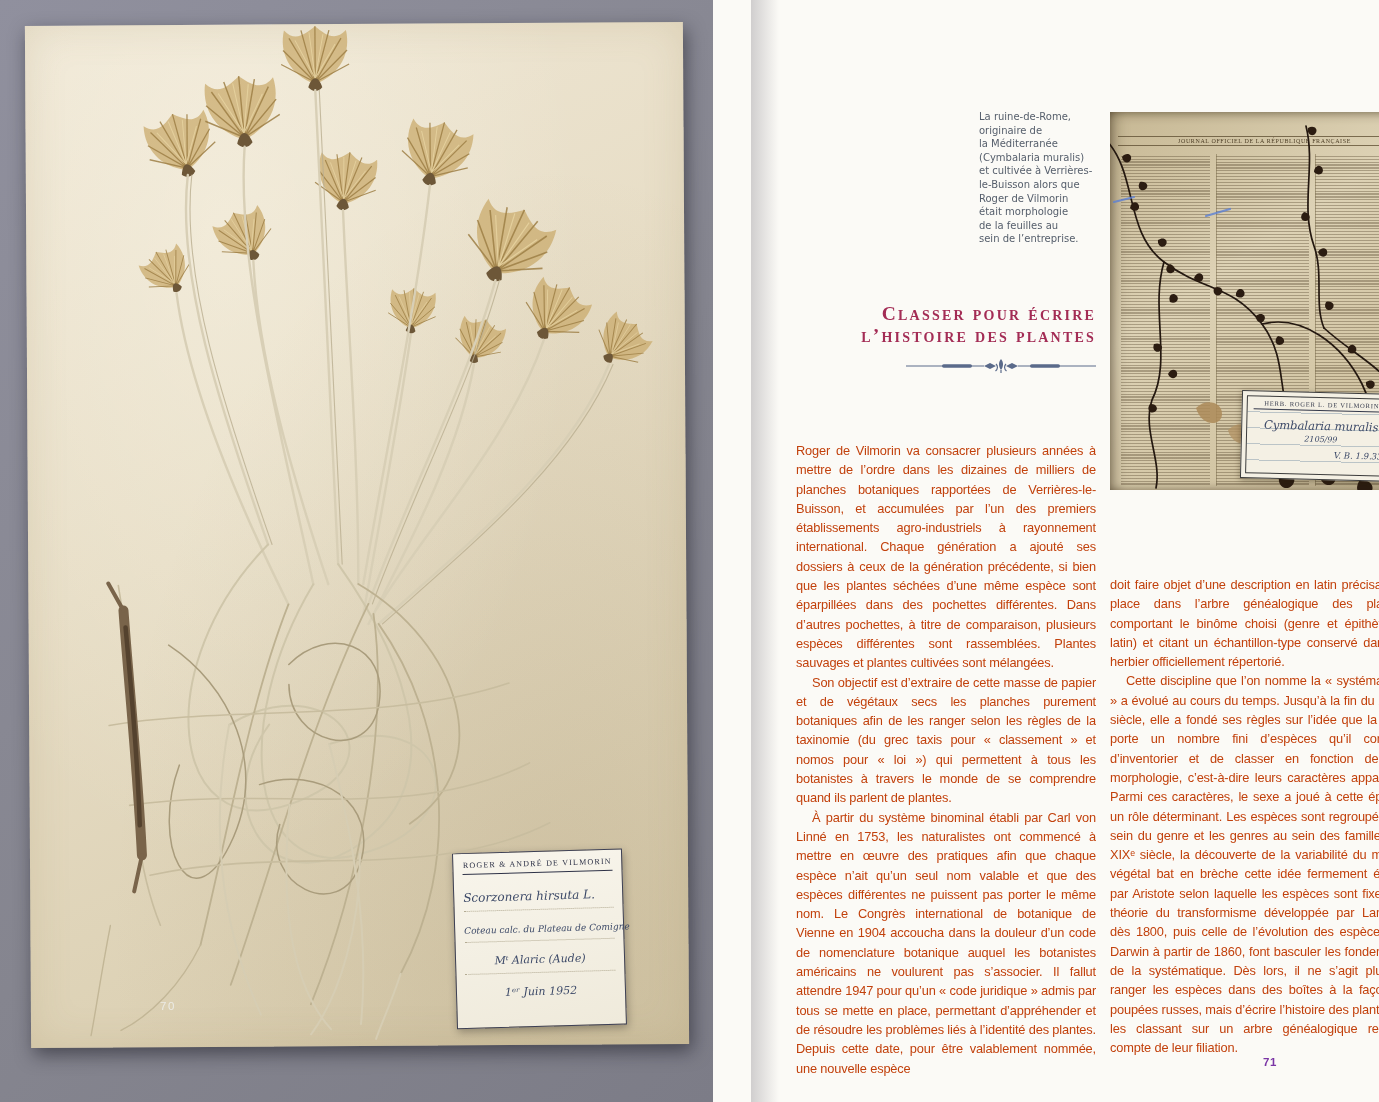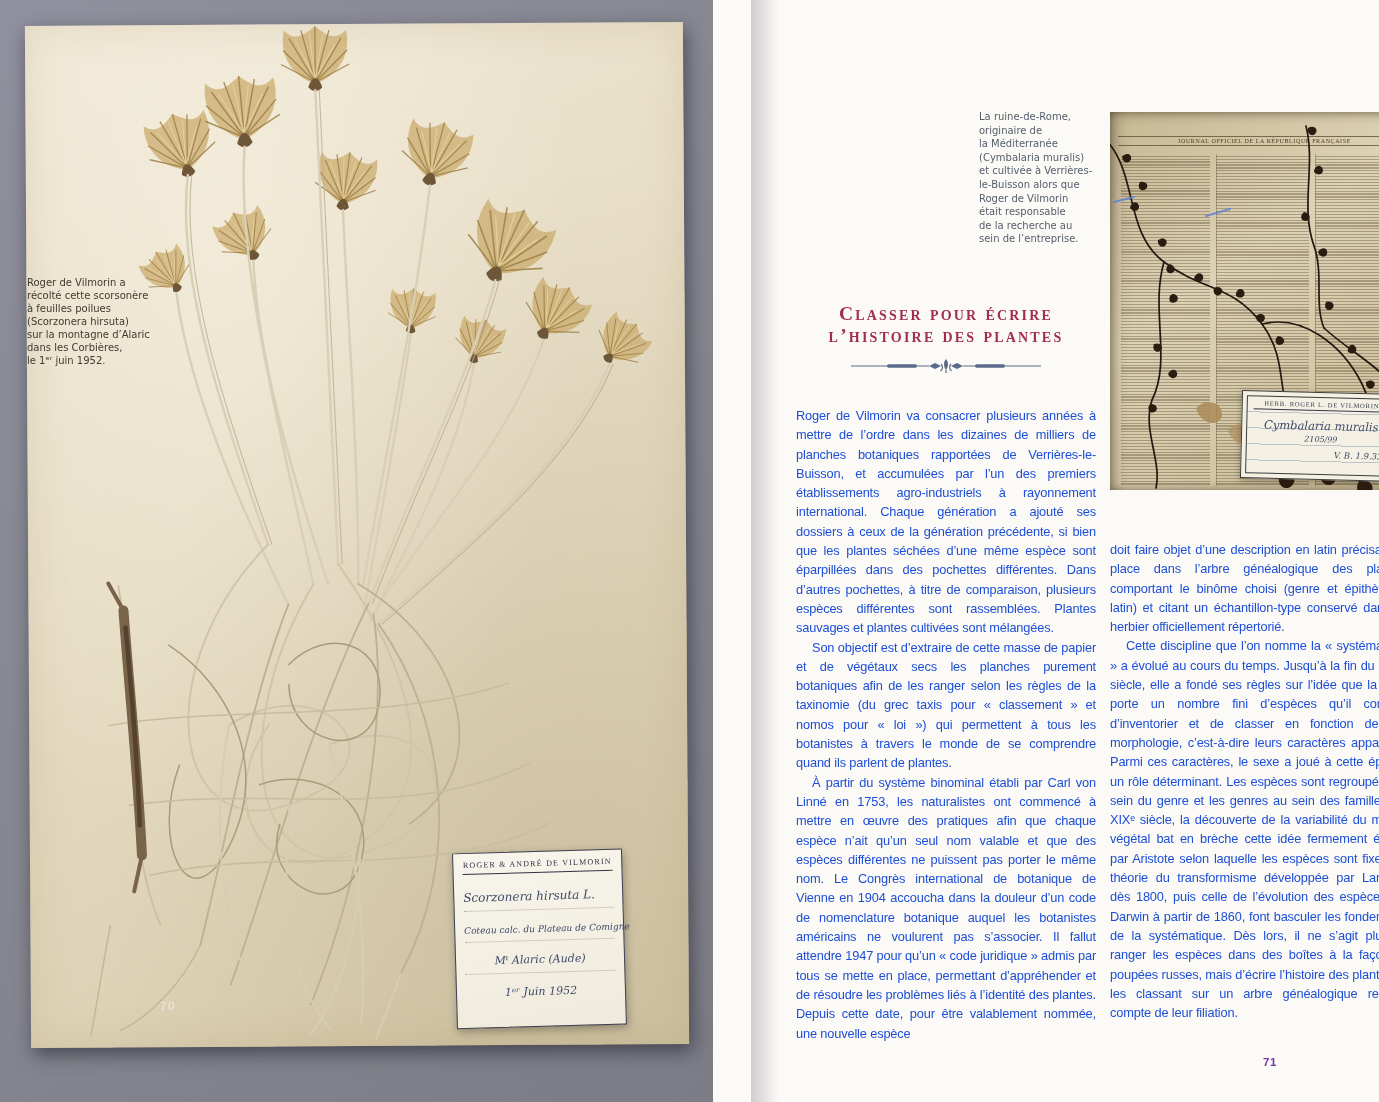--- a/index.html
+++ b/index.html
@@ -95,31 +95,32 @@
   }
   .label-right .lab-head{
     font-family:"Liberation Serif",serif;font-size:6.5px;letter-spacing:.8px;
     text-transform:uppercase;color:#33384a;text-align:center;
     border-bottom:1px solid #33384a;padding-bottom:2px;white-space:nowrap;overflow:hidden;
   }
   .label-right .species{font-size:11.5px;margin-top:8px;text-align:center;}
   .label-right .num{font-size:8px;text-align:center;margin-top:2px;}
   .label-right .date{font-size:8.5px;text-align:right;margin-top:6px;padding-right:6px;}
   
-  .title-block{position:absolute;left:45px;top:303px;width:300px;text-align:center;}
+  .title-block{position:absolute;left:45px;top:303px;width:300px;text-align:right;}
   .title-line{
     font-family:"Liberation Serif",serif;font-variant:small-caps;font-weight:700;
     font-size:19.5px;line-height:22px;letter-spacing:2.2px;color:#a32c55;
   }
   .ornament{margin-top:11px;}
   
   .col{
-    position:absolute;width:300px;text-align:justify;color:#1d4ed8;
+    position:absolute;width:300px;text-align:justify;color:#c2410c;
     font-size:12.8px;line-height:19.3px;letter-spacing:-.15px;overflow:hidden;
     font-family:"Liberation Sans",sans-serif;
+    margin-top:35px;
   }
   .col1{left:45px;top:406px;height:658px;}
   .col2{left:359px;top:540px;height:528px;}
   .col p{margin:0;}
   .col p.indent{text-indent:16px;}
   .pagenum-right{
     position:absolute;left:512px;top:1056px;
     color:#7a35a5;font-size:11.5px;font-weight:700;letter-spacing:.5px;
   }
 </style>
@@ -178,46 +179,37 @@
       </g>
 
       <g fill="none" stroke-linecap="round">
         <path stroke="#79644a" stroke-width="10" d="M95,585 C100,660 108,740 112,830"></path>
         <path stroke="#54422e" stroke-width="4.5" d="M97,602 C102,662 108,722 110,800"></path>
         <path stroke="#79644a" stroke-width="4" d="M95,585 L80,558 M112,830 L104,866"></path>
       </g>
     </svg>
   </div>
 
-  <div class="caption-left">
-    <div>Roger de Vilmorin a</div>
-    <div>récolté cette scorsonère</div>
-    <div>à feuilles poilues</div>
-    <div class="ital">(Scorzonera hirsuta)</div>
-    <div>sur la montagne d’Alaric</div>
-    <div>dans les Corbières,</div>
-    <div>le 1ᵉʳ juin 1952.</div>
-  </div>
 
   <div class="pagenum-left">70</div>
 </div>
 
 <div class="page-right">
   <div class="gutter"></div>
 
   <div class="caption-right">
     <div>La ruine-de-Rome,</div>
     <div>originaire de</div>
     <div>la Méditerranée</div>
     <div class="ital">(Cymbalaria muralis)</div>
     <div>et cultivée à Verrières-</div>
     <div>le-Buisson alors que</div>
     <div>Roger de Vilmorin</div>
-    <div>était responsable</div>
-    <div>de la recherche au</div>
+    <div>était morphologie</div>
+    <div>de la feuilles au</div>
     <div>sein de l’entreprise.</div>
   </div>
 
   <div class="photo-right">
     <div class="news-header">Journal officiel de la République française</div>
     <div class="news-cols">
       <div class="news-col"></div>
       <div class="news-col"></div>
       <div class="news-col"></div>
     </div>

